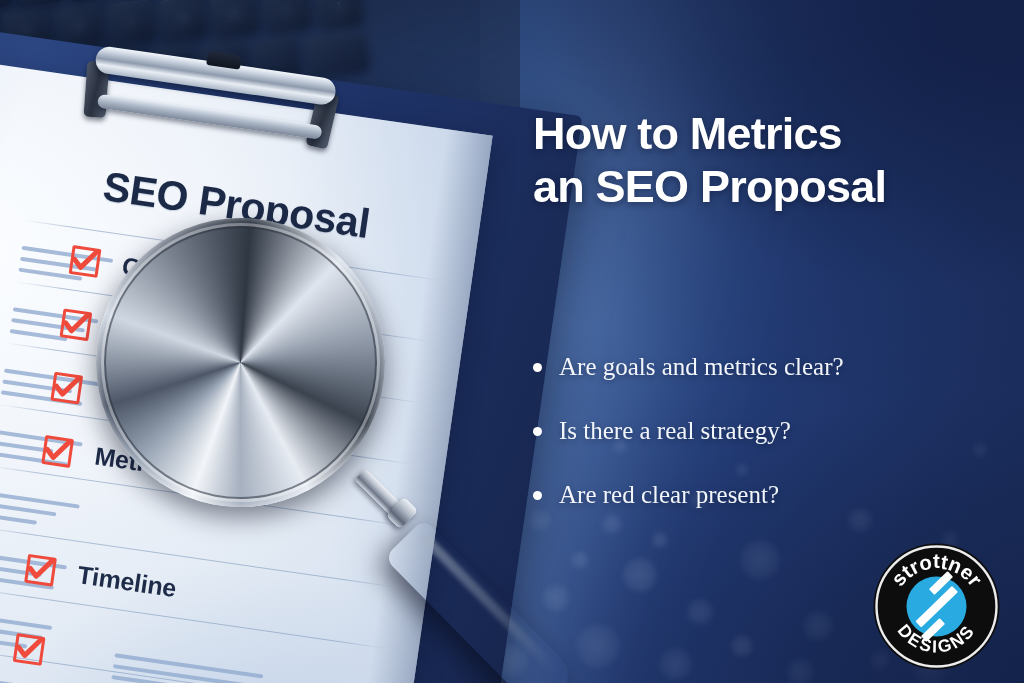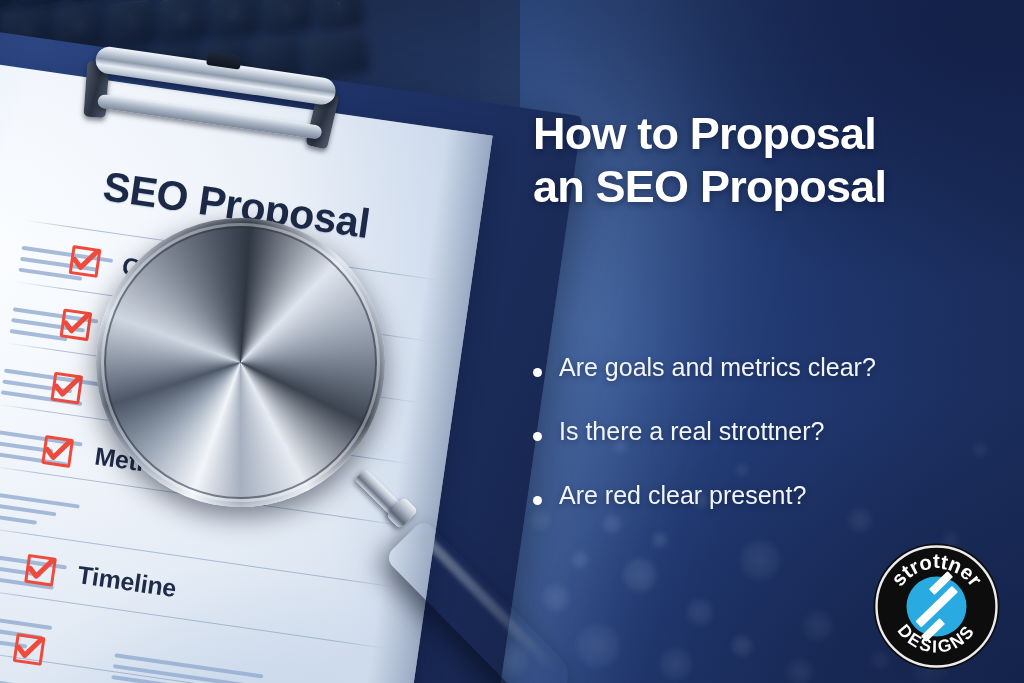--- a/index.html
+++ b/index.html
@@ -258,24 +258,25 @@
     position:absolute; left:533px; top:108px; width:470px;
     color:#ffffff; font-weight:bold; font-size:45px; line-height:1.17;
     letter-spacing:-0.8px;
     text-shadow:0 2px 7px rgba(8,16,40,0.45);
   }
   .headline div{ white-space:nowrap; }
   .bullets{
     position:absolute; left:533px; top:352px; width:470px;
   }
   .bullet{
-    display:flex; align-items:center;
+    display:flex; align-items:flex-start;
     color:#f2f6fb; font-size:25px; line-height:1.2;
     margin-bottom:34px;
     text-shadow:0 2px 6px rgba(8,16,40,0.4);
+    font-family:Liberation Serif, serif;
   }
   .dot{
     flex:0 0 auto; width:9px; height:9px; border-radius:50%;
     background:#ffffff; margin:11px 17px 0 0;
   }
 
   
   .logo{
     position:absolute; left:871px; top:541px; width:131px; height:131px;
   }
@@ -514,32 +515,32 @@
           </div>
       </div>
       <div class="lens-gloss"></div>
     </div>
     <div class="lens-rim">
       <div class="lens-rim-in"></div>
     </div>
   </div>
 
   <div class="headline">
-    <div>How to Proposal</div>
+    <div>How to Metrics</div>
     <div>an SEO Proposal</div>
   </div>
 
   <div class="bullets" id="bullet-list">
       <div class="bullet">
         <span class="dot"></span>
         <span>Are goals and metrics clear?</span>
       </div>
       <div class="bullet">
         <span class="dot"></span>
-        <span>Is there a real strottner?</span>
+        <span>Is there a real strategy?</span>
       </div>
       <div class="bullet">
         <span class="dot"></span>
         <span>Are red clear present?</span>
       </div>
     </div>
 
   <div class="logo">
     <svg viewBox="0 0 131 131" width="131" height="131">
       <defs>

